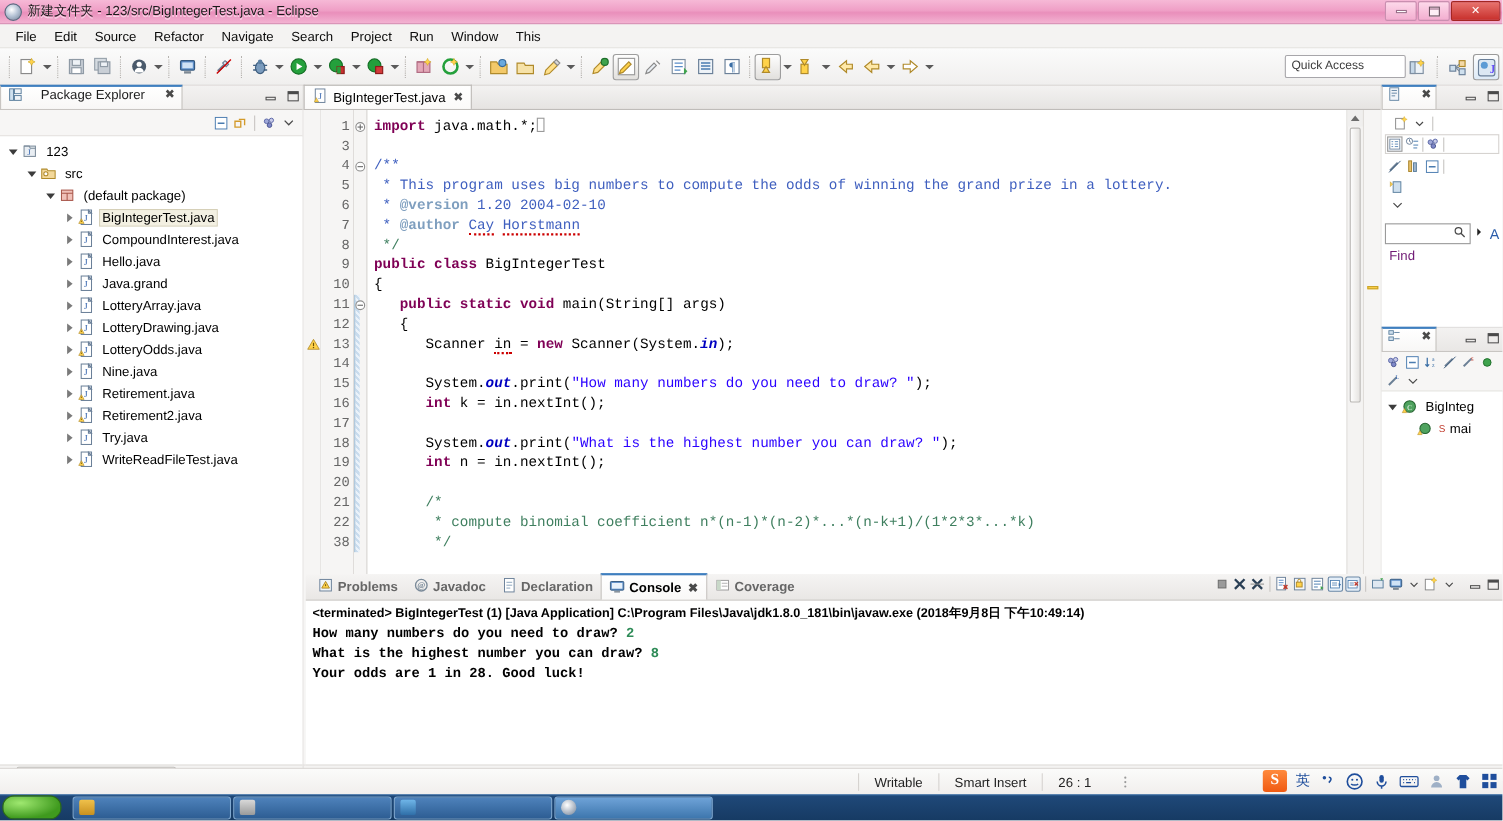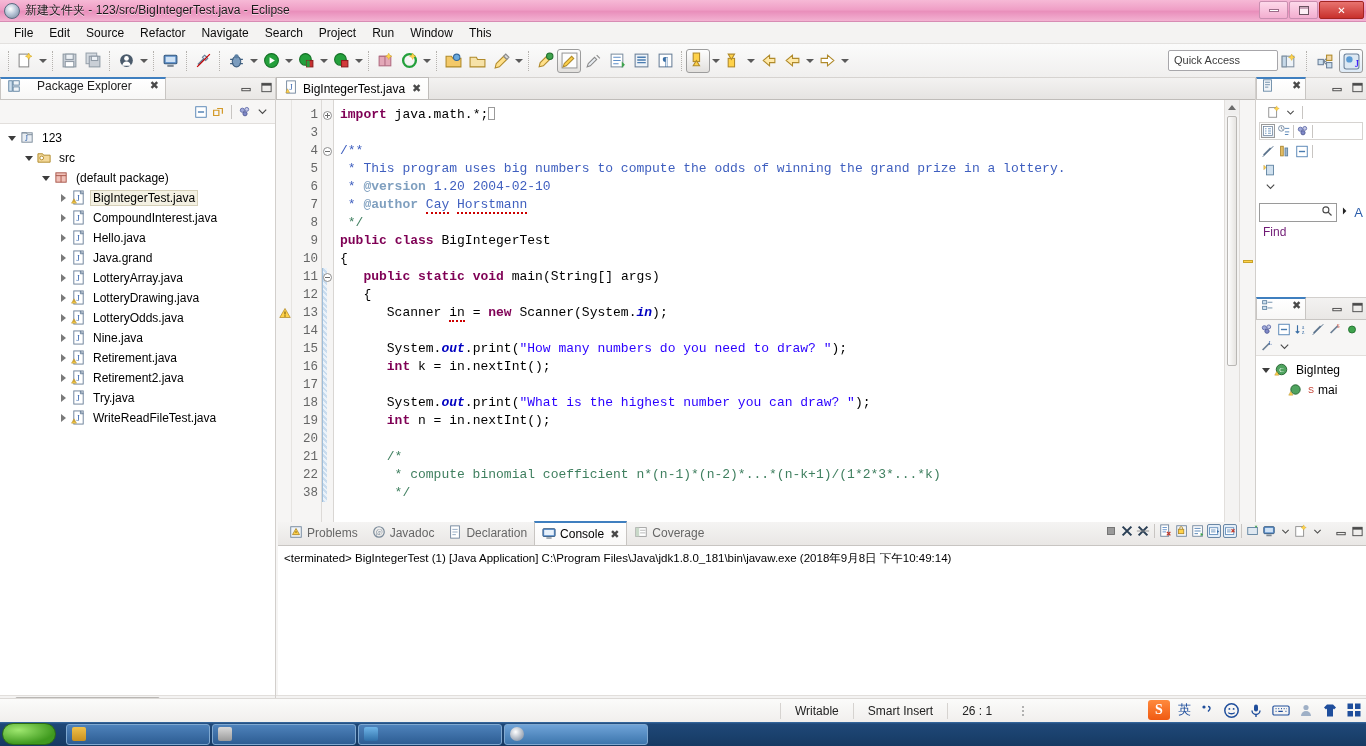--- a/index.html
+++ b/index.html
@@ -225,21 +225,21 @@
   .hsb-arrow.right i { border-left:5px solid #6c6c6c; }
   .hsb-thumb {
     height: 13px; border: 1px solid #b9b7b4; border-radius: 2px;
     background: linear-gradient(to bottom,#fdfdfd,#e6e4e1);
     display:flex;align-items:center;justify-content:center; color:#9a9a9a; font-size:9px;
   }
 
   
   .bottom-panel {
     position: absolute; left: 278px; right: 0; bottom: 36px; top: 522px;
-    display: flex; flex-direction: column; background: #f7f6f5;
+    display: flex; flex-direction: column; background: #f7f6f5; font-weight: bold;
   }
   .console-tabbar {
     height: 24px; display:flex; align-items:flex-end; position:relative;
     background: linear-gradient(to bottom,#f5f4f3,#e9e7e5);
     border-bottom: 1px solid #c8c5c2; padding-left: 4px;
   }
   .ctab {
     display:flex;align-items:center;gap:4px;height:24px;padding:0 7px;
     font-size:12px; color:#666; white-space:nowrap;
   }
@@ -1278,20 +1278,25 @@
           <span><svg width="14" height="14" viewBox="0 0 16 16">
               <rect x="2" y="3" width="12" height="10" fill="#fff" stroke="#9a9a9a"></rect>
               <rect x="2" y="3" width="4" height="10" fill="#c8d8c8"></rect>
               <path d="M7 6h6M7 9h6" stroke="#b0b0b0"></path>
             </svg></span>
           <span>Coverage</span>
         </div>
       </div>
     <div class="console-body">
       <div class="cons-head">&lt;terminated&gt; BigIntegerTest (1) [Java Application] C:\Program Files\Java\jdk1.8.0_181\bin\javaw.exe (2018年9月8日 下午10:49:14)</div>
+      <div id="console-lines">
+          <div class="cons-line"><span>How many numbers do you need to draw? </span><span class="cons-in">2</span></div>
+          <div class="cons-line"><span>What is the highest number you can draw? </span><span class="cons-in">8</span></div>
+          <div class="cons-line"><span>Your odds are 1 in 28. Good luck!</span></div>
+        </div>
     </div>
     <div class="hscroll" style="border-top:1px solid #e2dfdc;">
       <div class="hsb-arrow left">
           <i></i>
         </div>
       <div style="flex:1"></div>
       <div class="hsb-arrow right">
           <i></i>
         </div>
     </div>

